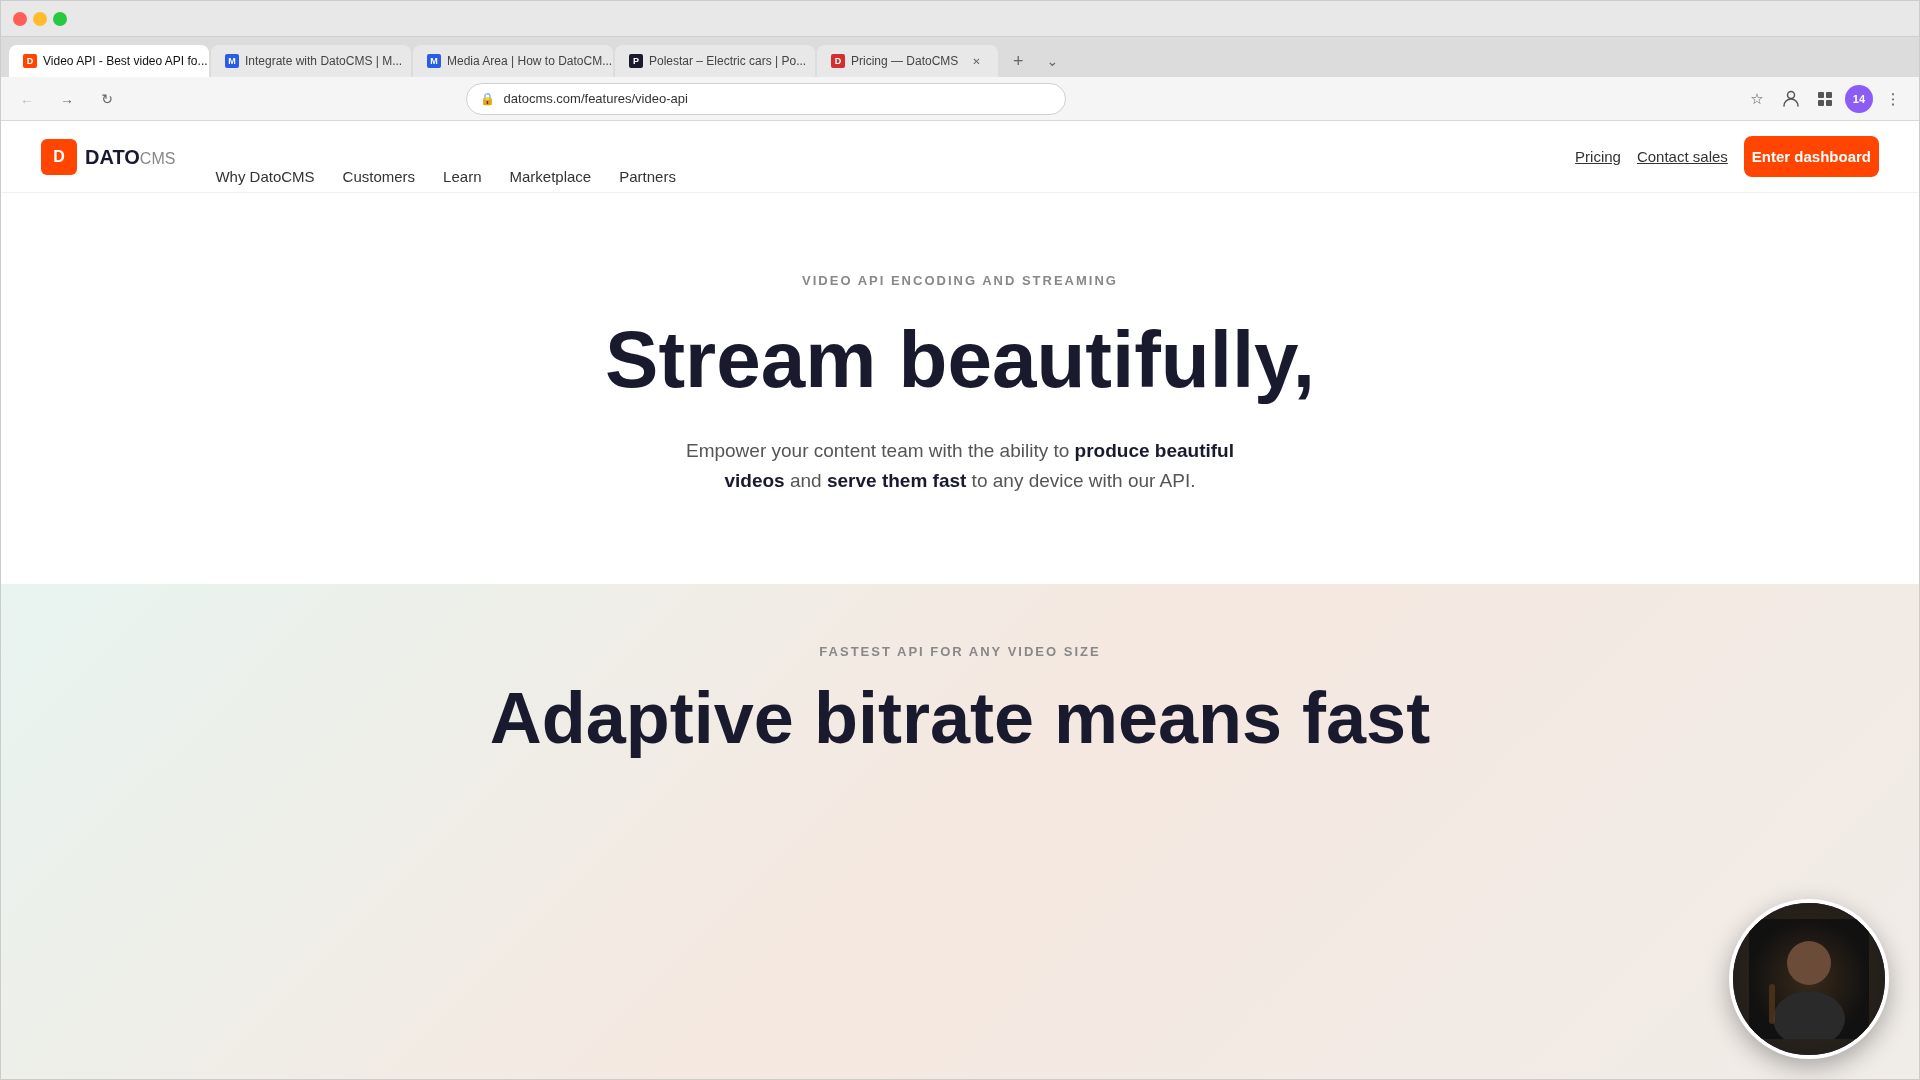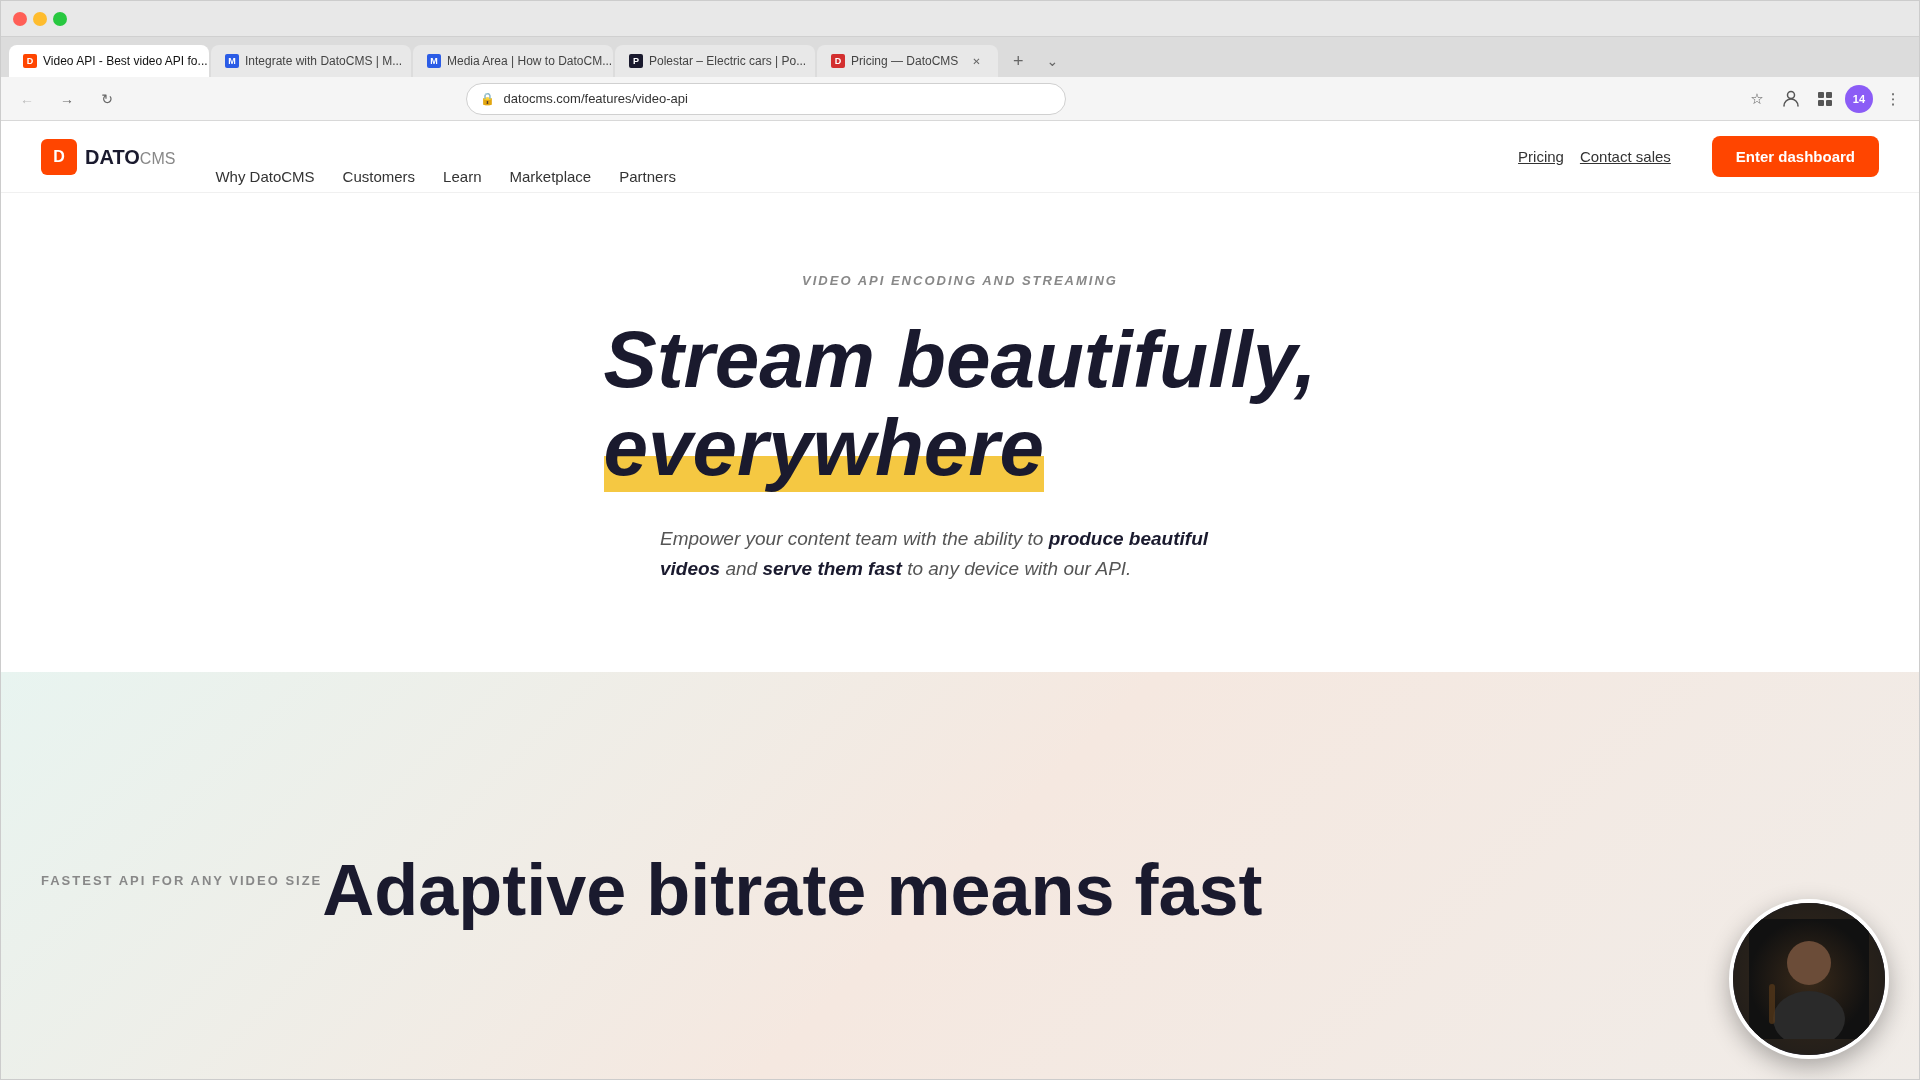--- a/index.html
+++ b/index.html
@@ -150,33 +150,32 @@
     .nav-right {
       display: flex; align-items: center; gap: 16px;
     }
     .nav-pricing { font-size: 15px; color: #333; font-weight: 500; cursor: pointer; }
     .nav-contact { font-size: 15px; color: #333; font-weight: 500; cursor: pointer; }
     .btn-dashboard {
       background: #ff4500;
       color: white;
       font-size: 15px;
       font-weight: 600;
-      padding: 12px 24px;
+      padding: 12px 8px;
       border-radius: 8px;
       border: none;
       cursor: pointer;
-      margin-left: 25px;
     }
 
     
     .hero {
       display: flex; flex-direction: column; align-items: center;
       padding: 80px 40px 60px;
+      text-align: center;
       background: #fff;
-      font-style: italic;
     }
     .hero-tag {
       font-size: 13px; font-weight: 600; letter-spacing: 2px;
       color: #888; margin-bottom: 28px;
     }
     .hero-title {
       font-size: 80px; font-weight: 700;
       color: #1a1a2e;
       line-height: 1.1;
       margin-bottom: 32px;
@@ -189,21 +188,21 @@
     }
     .hero-desc {
       font-size: 19px; color: #555; max-width: 600px; line-height: 1.6;
     }
     .hero-desc strong { color: #1a1a2e; }
 
     
     .section-preview {
       flex: 1;
       background: linear-gradient(135deg, #e8f4f0 0%, #f5e8e0 50%, #f0ece8 100%);
-      display: flex; flex-direction: row; align-items: center;
+      display: flex; flex-direction: column; align-items: center;
       padding: 60px 40px 30px;
       text-align: center;
       position: relative;
       overflow: hidden;
       margin-top: 27px;
     }
     .section-tag {
       font-size: 13px; font-weight: 600; letter-spacing: 2px; color: #888;
       margin-bottom: 20px;
     }
@@ -340,21 +339,20 @@
         <a class="nav-pricing" href="#">Pricing</a>
         <a class="nav-contact" href="#">Contact sales</a>
         <button class="btn-dashboard">Enter dashboard</button>
       </div>
     </header>
 
     <section class="hero">
       <div class="hero-tag">VIDEO API ENCODING AND STREAMING</div>
       <h1 class="hero-title">
         <span>Stream beautifully,</span><br>
-        <span class="hero-title-highlight">everywhere</span>
       </h1>
       <p class="hero-desc">
         <span>Empower your content team with the ability to </span><strong>produce beautiful videos</strong><span> and </span><strong>serve them fast</strong><span> to any device with our API.</span>
       </p>
     </section>
 
     <div class="section-preview">
       <div class="section-tag">FASTEST API FOR ANY VIDEO SIZE</div>
       <h2 class="section-title-partial">Adaptive bitrate means fast</h2>
 

